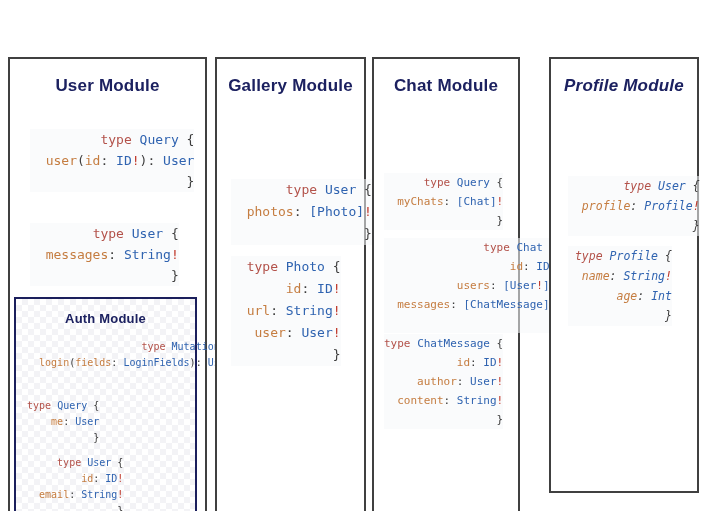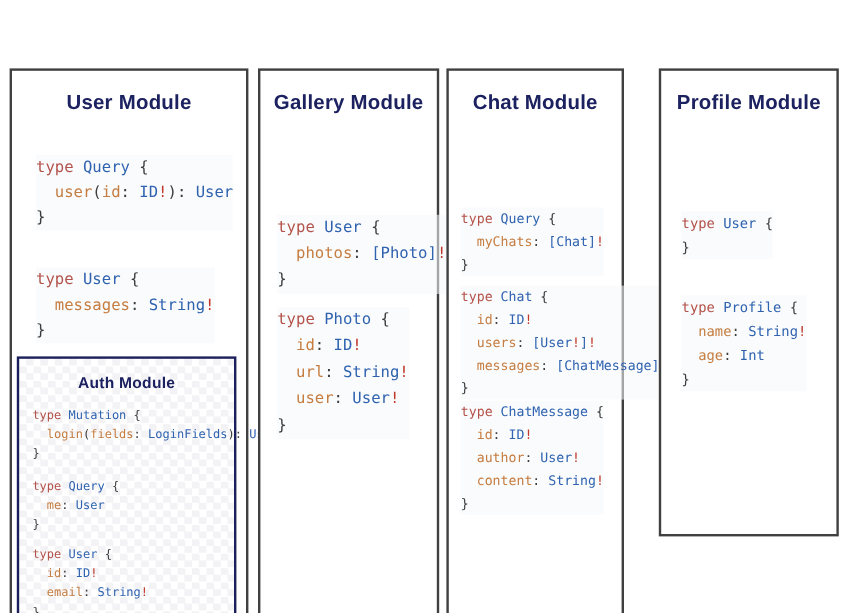--- a/index.html
+++ b/index.html
@@ -12,21 +12,21 @@
     border:2px solid #404040;box-sizing:border-box;margin-top:44px;
   }
   .panel-title{
     margin:0;text-align:center;color:#1c2160;font-weight:bold;
     font-size:17px;letter-spacing:.2px;padding-top:17px;
     font-family:"Liberation Sans",sans-serif;
   }
   .code{
     position:absolute;margin:0;white-space:pre;
     font-family:"DejaVu Sans Mono","Liberation Mono",monospace;
-    color:#3d3d3d;background:rgba(245,247,250,.55);
+    color:#3d3d3d;background:rgba(245,247,250,.55);text-align:right;
   }
   .code .line{display:block;}
   .tok-kw{color:#b3524a;}
   .tok-typ{color:#2f63b0;}
   .tok-fld{color:#c57d41;}
   .tok-bang{color:#c0392b;}
   .tok-punc{color:#3d3d3d;}
   
   .panel-user .code{font-size:13px;line-height:21px;}
   .panel-gallery .code{font-size:13px;line-height:22px;}
@@ -62,17 +62,17 @@
   <pre class="code" style="left:14px;top:197px;"><span class="line"><span class="tok-kw">type</span> <span class="tok-typ">Photo</span> <span class="tok-punc">{</span></span><span class="line">  <span class="tok-fld">id</span><span class="tok-punc">:</span> <span class="tok-typ">ID</span><span class="tok-bang">!</span></span><span class="line">  <span class="tok-fld">url</span><span class="tok-punc">:</span> <span class="tok-typ">String</span><span class="tok-bang">!</span></span><span class="line">  <span class="tok-fld">user</span><span class="tok-punc">:</span> <span class="tok-typ">User</span><span class="tok-bang">!</span></span><span class="line"><span class="tok-punc">}</span></span></pre>
 </section>
 
 <section class="panel panel-chat" style="left:372px;top:13px;width:148px;height:470px;">
   <h2 class="panel-title">Chat Module</h2>
   <pre class="code" style="left:10px;top:114px;"><span class="line"><span class="tok-kw">type</span> <span class="tok-typ">Query</span> <span class="tok-punc">{</span></span><span class="line">  <span class="tok-fld">myChats</span><span class="tok-punc">:</span> <span class="tok-typ">[</span><span class="tok-typ">Chat</span><span class="tok-typ">]</span><span class="tok-bang">!</span></span><span class="line"><span class="tok-punc">}</span></span></pre>
   <pre class="code" style="left:10px;top:179px;"><span class="line"><span class="tok-kw">type</span> <span class="tok-typ">Chat</span> <span class="tok-punc">{</span></span><span class="line">  <span class="tok-fld">id</span><span class="tok-punc">:</span> <span class="tok-typ">ID</span><span class="tok-bang">!</span></span><span class="line">  <span class="tok-fld">users</span><span class="tok-punc">:</span> <span class="tok-typ">[</span><span class="tok-typ">User</span><span class="tok-bang">!</span><span class="tok-typ">]</span><span class="tok-bang">!</span></span><span class="line">  <span class="tok-fld">messages</span><span class="tok-punc">:</span> <span class="tok-typ">[</span><span class="tok-typ">ChatMessage</span><span class="tok-typ">]</span><span class="tok-bang">!</span></span><span class="line"><span class="tok-punc">}</span></span></pre>
   <pre class="code" style="left:10px;top:275px;"><span class="line"><span class="tok-kw">type</span> <span class="tok-typ">ChatMessage</span> <span class="tok-punc">{</span></span><span class="line">  <span class="tok-fld">id</span><span class="tok-punc">:</span> <span class="tok-typ">ID</span><span class="tok-bang">!</span></span><span class="line">  <span class="tok-fld">author</span><span class="tok-punc">:</span> <span class="tok-typ">User</span><span class="tok-bang">!</span></span><span class="line">  <span class="tok-fld">content</span><span class="tok-punc">:</span> <span class="tok-typ">String</span><span class="tok-bang">!</span></span><span class="line"><span class="tok-punc">}</span></span></pre>
 </section>
 
-<section class="panel panel-profile" style="left:549px;top:13px;width:150px;height:390px;">
+<section class="panel panel-profile" style="left:549px;top:13px;width:150px;height:436px;font-style:italic;">
   <h2 class="panel-title">Profile Module</h2>
-  <pre class="code" style="left:17px;top:117px;"><span class="line"><span class="tok-kw">type</span> <span class="tok-typ">User</span> <span class="tok-punc">{</span></span><span class="line"><span class="tok-punc">}</span></span></pre>
+  <pre class="code" style="left:17px;top:117px;"><span class="line"><span class="tok-kw">type</span> <span class="tok-typ">User</span> <span class="tok-punc">{</span></span><span class="line">  <span class="tok-fld">profile</span><span class="tok-punc">:</span> <span class="tok-typ">Profile</span><span class="tok-bang">!</span></span><span class="line"><span class="tok-punc">}</span></span></pre>
   <pre class="code" style="left:17px;top:187px;"><span class="line"><span class="tok-kw">type</span> <span class="tok-typ">Profile</span> <span class="tok-punc">{</span></span><span class="line">  <span class="tok-fld">name</span><span class="tok-punc">:</span> <span class="tok-typ">String</span><span class="tok-bang">!</span></span><span class="line">  <span class="tok-fld">age</span><span class="tok-punc">:</span> <span class="tok-typ">Int</span></span><span class="line"><span class="tok-punc">}</span></span></pre>
 </section>
 
 </body></html>

